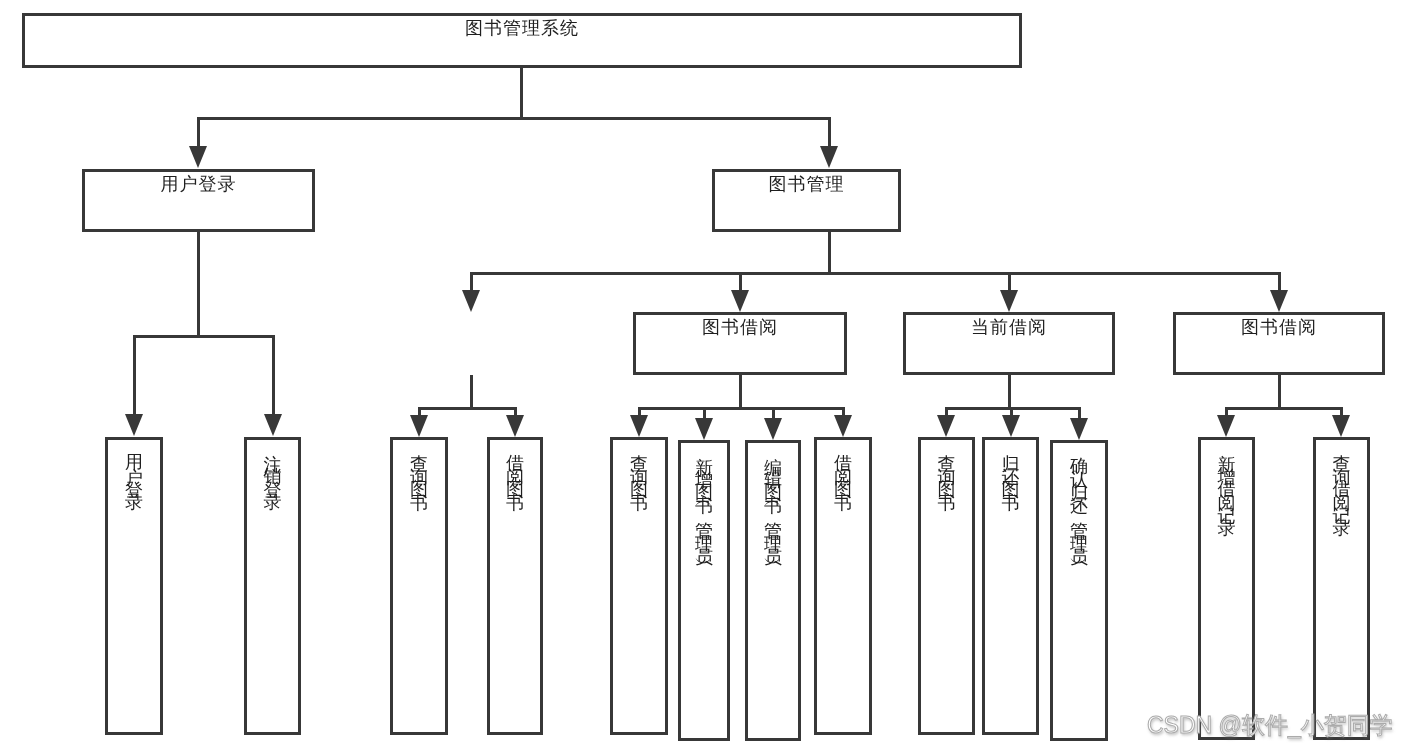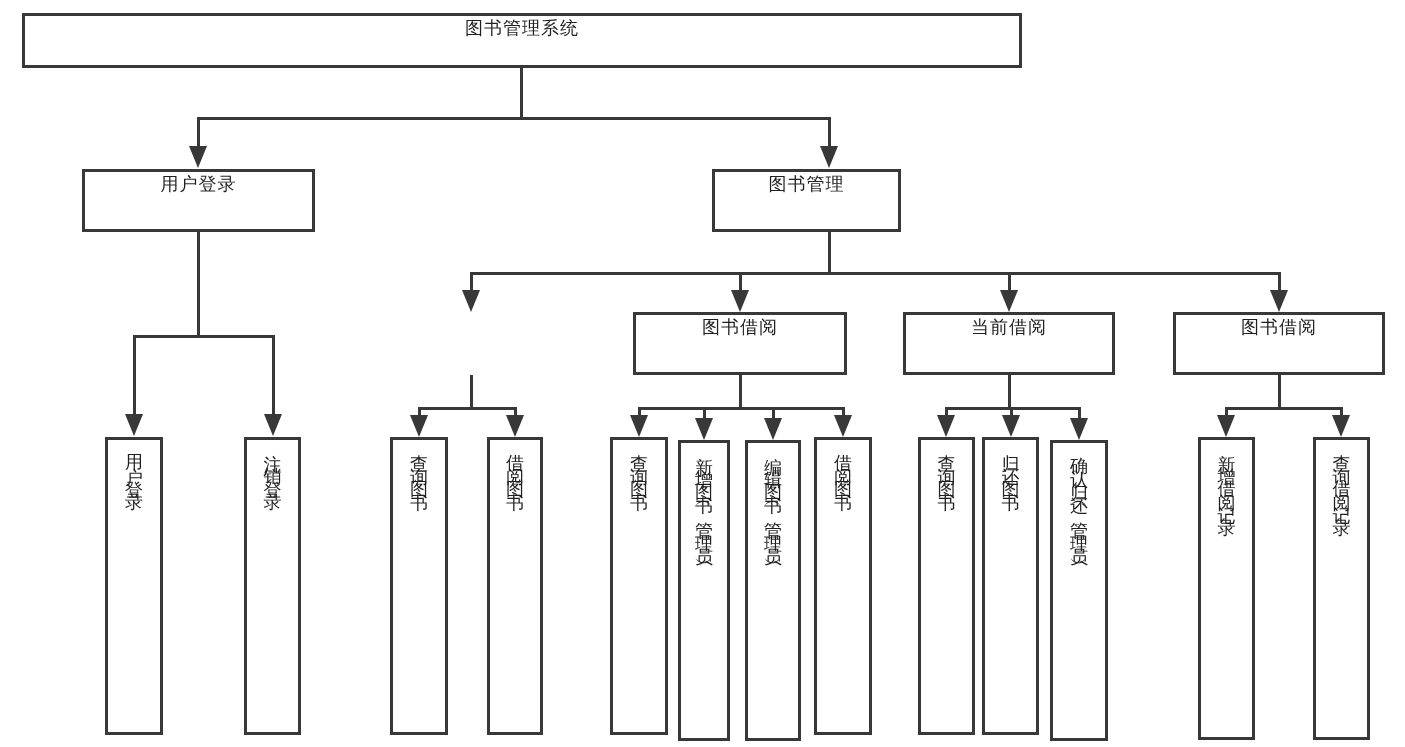--- a/index.html
+++ b/index.html
@@ -174,14 +174,15 @@
     <span class="lbl">确认归还（管理员）</span>
   </div>
 
   <div class="box vbox" style="left:1198px;top:437px;width:57px;height:303px">
     <span class="lbl">新增借阅记录</span>
   </div>
   <div class="box vbox" style="left:1313px;top:437px;width:57px;height:303px">
     <span class="lbl">查询借阅记录</span>
   </div>
 
+  <div class="watermark">CSDN @软件_小贺同学</div>
 
 </div>
 
 </body></html>

